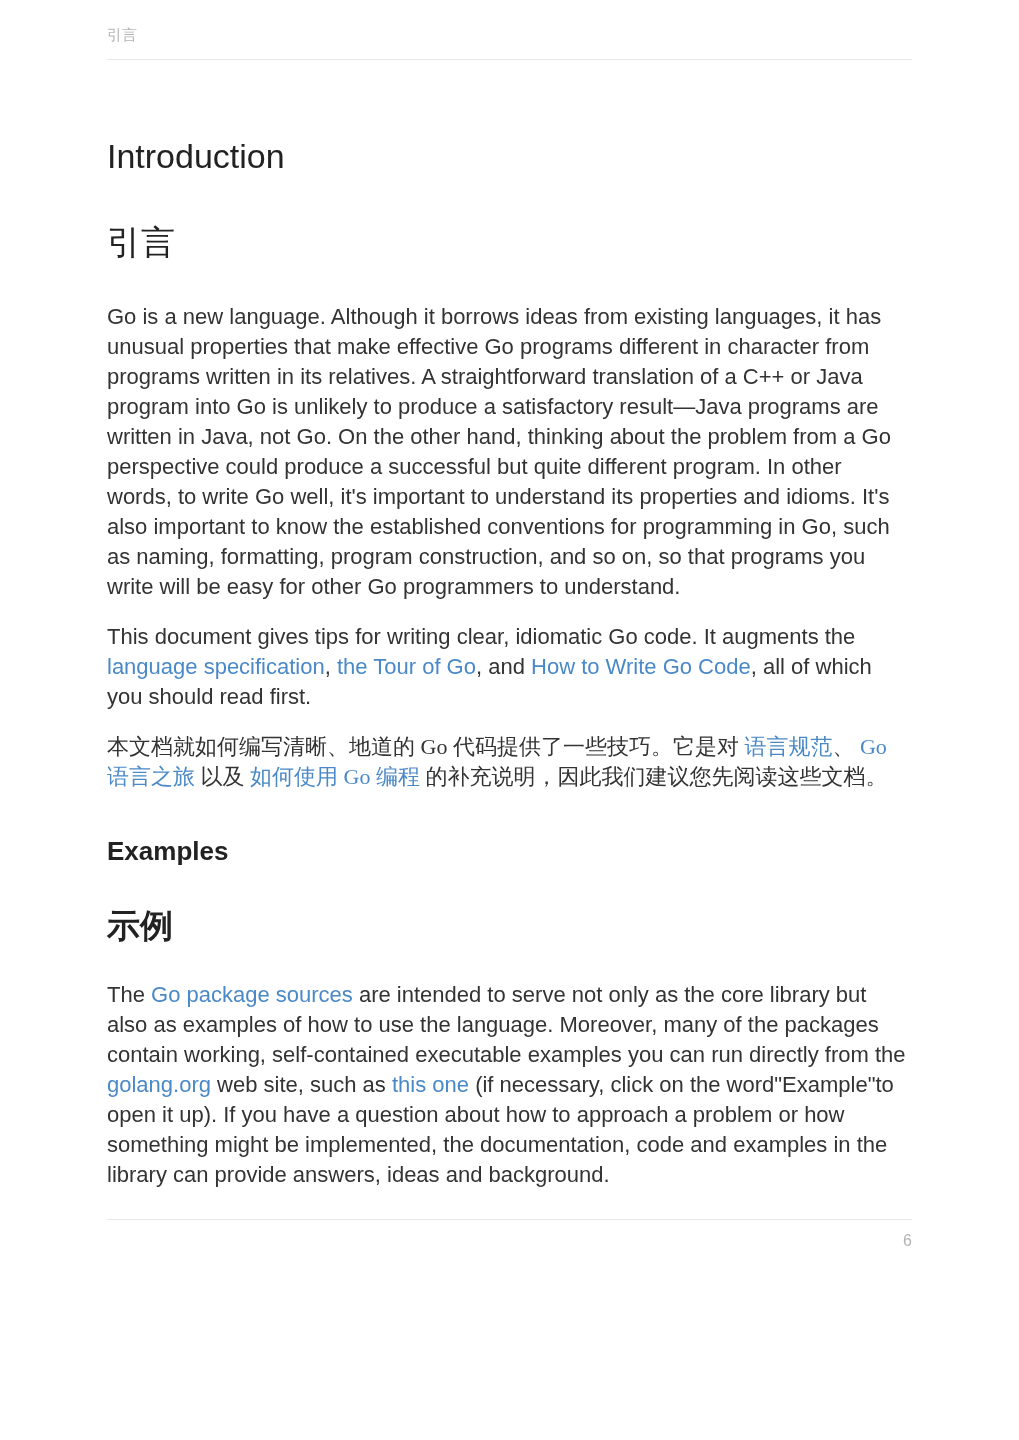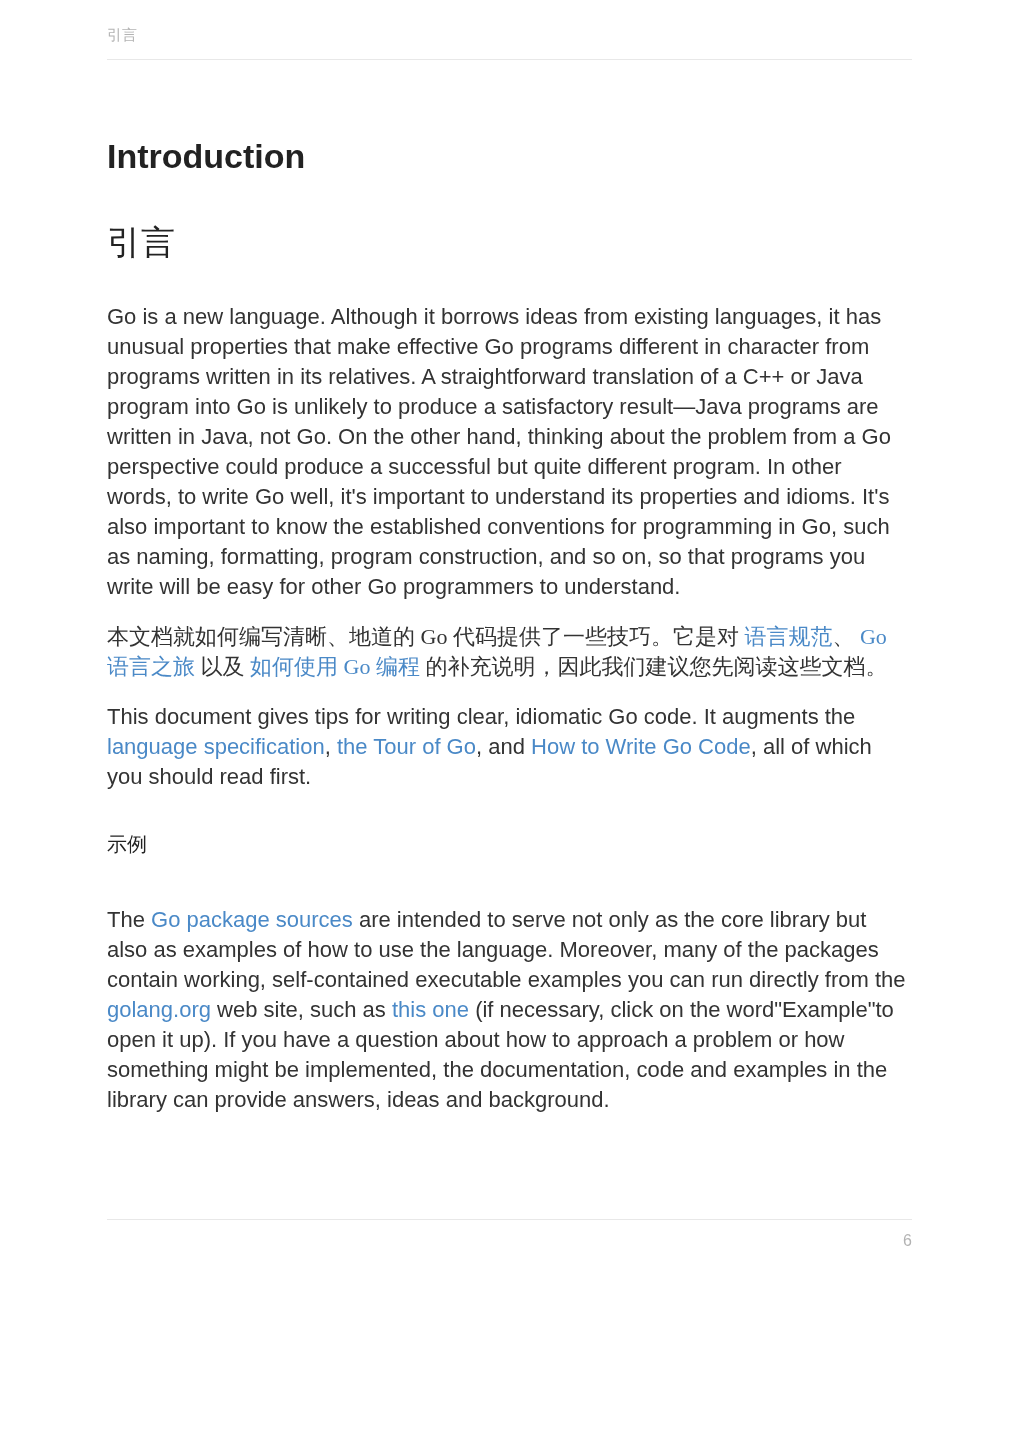--- a/index.html
+++ b/index.html
@@ -33,21 +33,21 @@
   }
   .zh {
     font-family: "Liberation Serif", "DejaVu Serif", serif;
   }
   .content {
     margin: 0 107px;
   }
   h1.title-en {
     font-size: 34px;
     line-height: 1.2;
-    font-weight: bold;
+    font-weight: normal;
     color: #222222;
     margin: 76px 0 0 0;
   }
   h1.title-zh {
     font-size: 34px;
     line-height: 1.2;
     font-weight: normal;
     color: #222222;
     margin: 46px 0 38px 0;
   }
@@ -62,25 +62,25 @@
     cursor: pointer;
   }
   h2.subtitle-en {
     font-size: 26px;
     line-height: 1.2;
     font-weight: bold;
     color: #222222;
     margin: 44px 0 0 0;
   }
   h2.subtitle-zh {
-    font-size: 20px;
+    font-size: 33px;
     line-height: 1.2;
-    font-weight: normal;
+    font-weight: bold;
     color: #222222;
-    margin: 40px 0 49px 0;
+    margin: 40px 0 34px 0;
   }
   .page-footer {
     position: absolute;
     left: 107px;
     right: 107px;
     bottom: 34px;
     border-top: 1px solid #e8e8e8;
     padding-top: 12px;
     text-align: right;
   }
@@ -100,24 +100,25 @@
 
   <main class="content">
 
     <h1 class="title-en">Introduction</h1>
 
     <h1 class="title-zh zh">引言</h1>
 
     <p class="para en">Go is a new language. Although it borrows ideas from existing languages, it has unusual properties that make effective Go programs different in character from programs written in its relatives. A straightforward translation of a C++ or Java program into Go is unlikely to produce a satisfactory result—Java programs are written in Java, not Go. On the other hand, thinking about the problem from a Go perspective could produce a successful but quite different program. In other words, to write Go well, it's important to understand its properties and idioms. It's also important to know the established conventions for programming in Go, such as naming, formatting, program construction, and so on, so that programs you write will be easy for other Go programmers to understand.</p>
 
 
+    <p class="para en">This document gives tips for writing clear, idiomatic Go code. It augments the <a class="link">language specification</a>, <a class="link">the Tour of Go</a>, and <a class="link">How to Write Go Code</a>, all of which you should read first.</p>
+
     <p class="para zh">本文档就如何编写清晰、地道的 Go 代码提供了一些技巧。它是对 <a class="link">语言规范</a>、 <a class="link">Go 语言之旅</a> 以及 <a class="link">如何使用 Go 编程</a> 的补充说明，因此我们建议您先阅读这些文档。</p>
 
-    <p class="para en">This document gives tips for writing clear, idiomatic Go code. It augments the <a class="link">language specification</a>, <a class="link">the Tour of Go</a>, and <a class="link">How to Write Go Code</a>, all of which you should read first.</p>
-
+    <h2 class="subtitle-en">Examples</h2>
 
     <h2 class="subtitle-zh zh">示例</h2>
 
     <p class="para en">The <a class="link">Go package sources</a> are intended to serve not only as the core library but also as examples of how to use the language. Moreover, many of the packages contain working, self-contained executable examples you can run directly from the <a class="link">golang.org</a> web site, such as <a class="link">this one</a> (if necessary, click on the word"Example"to open it up). If you have a question about how to approach a problem or how something might be implemented, the documentation, code and examples in the library can provide answers, ideas and background.</p>
 
   </main>
 
   <footer class="page-footer">
     <span class="page-number">6</span>
   </footer>

